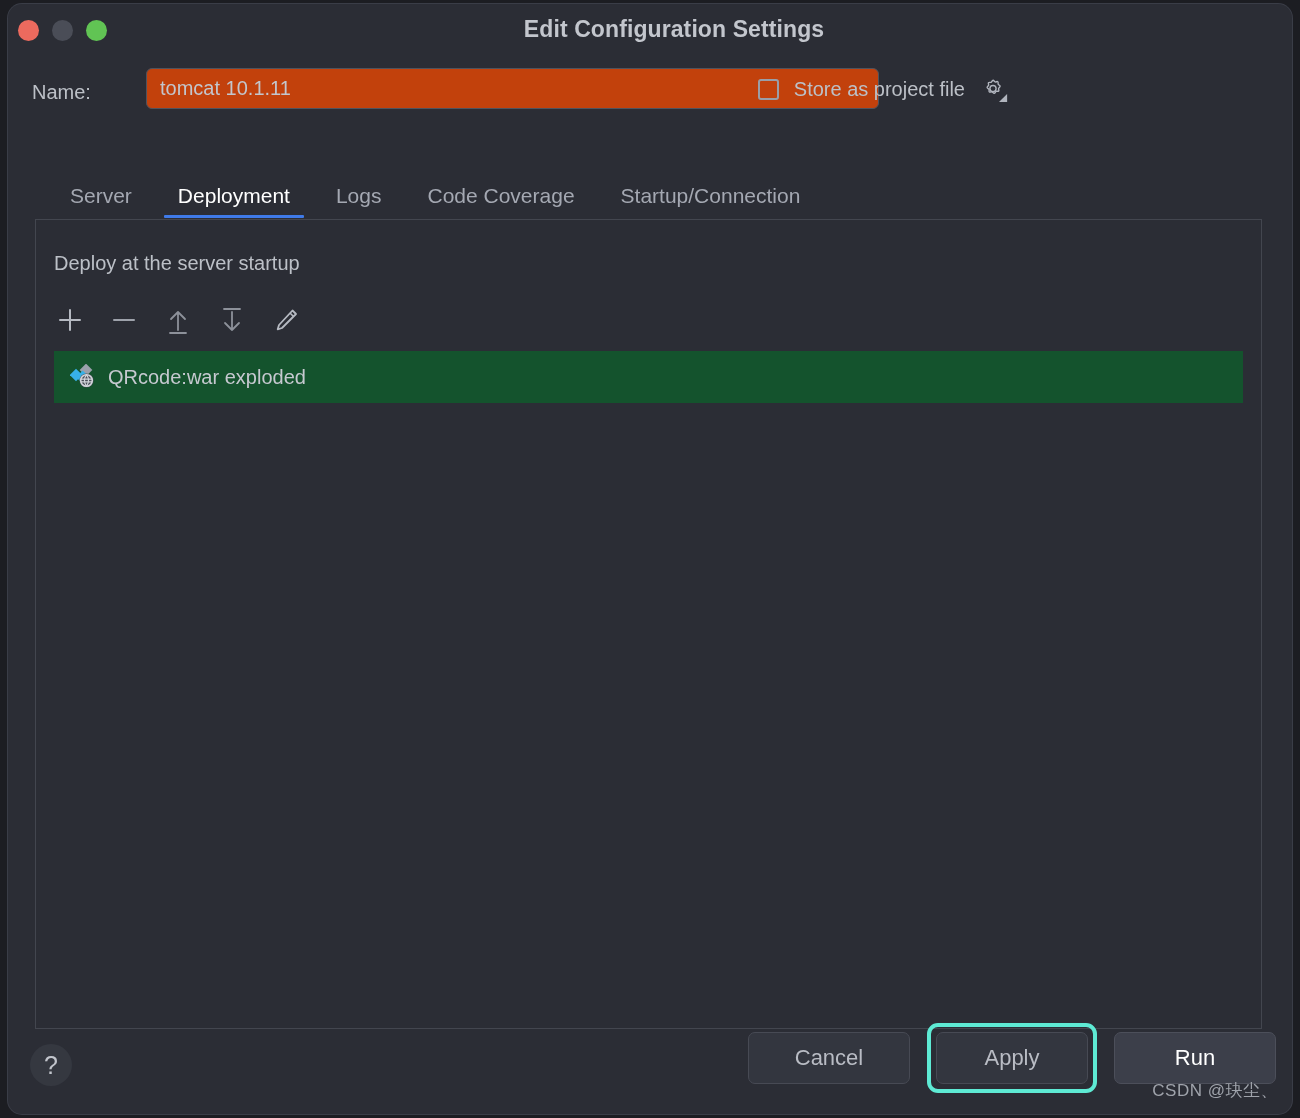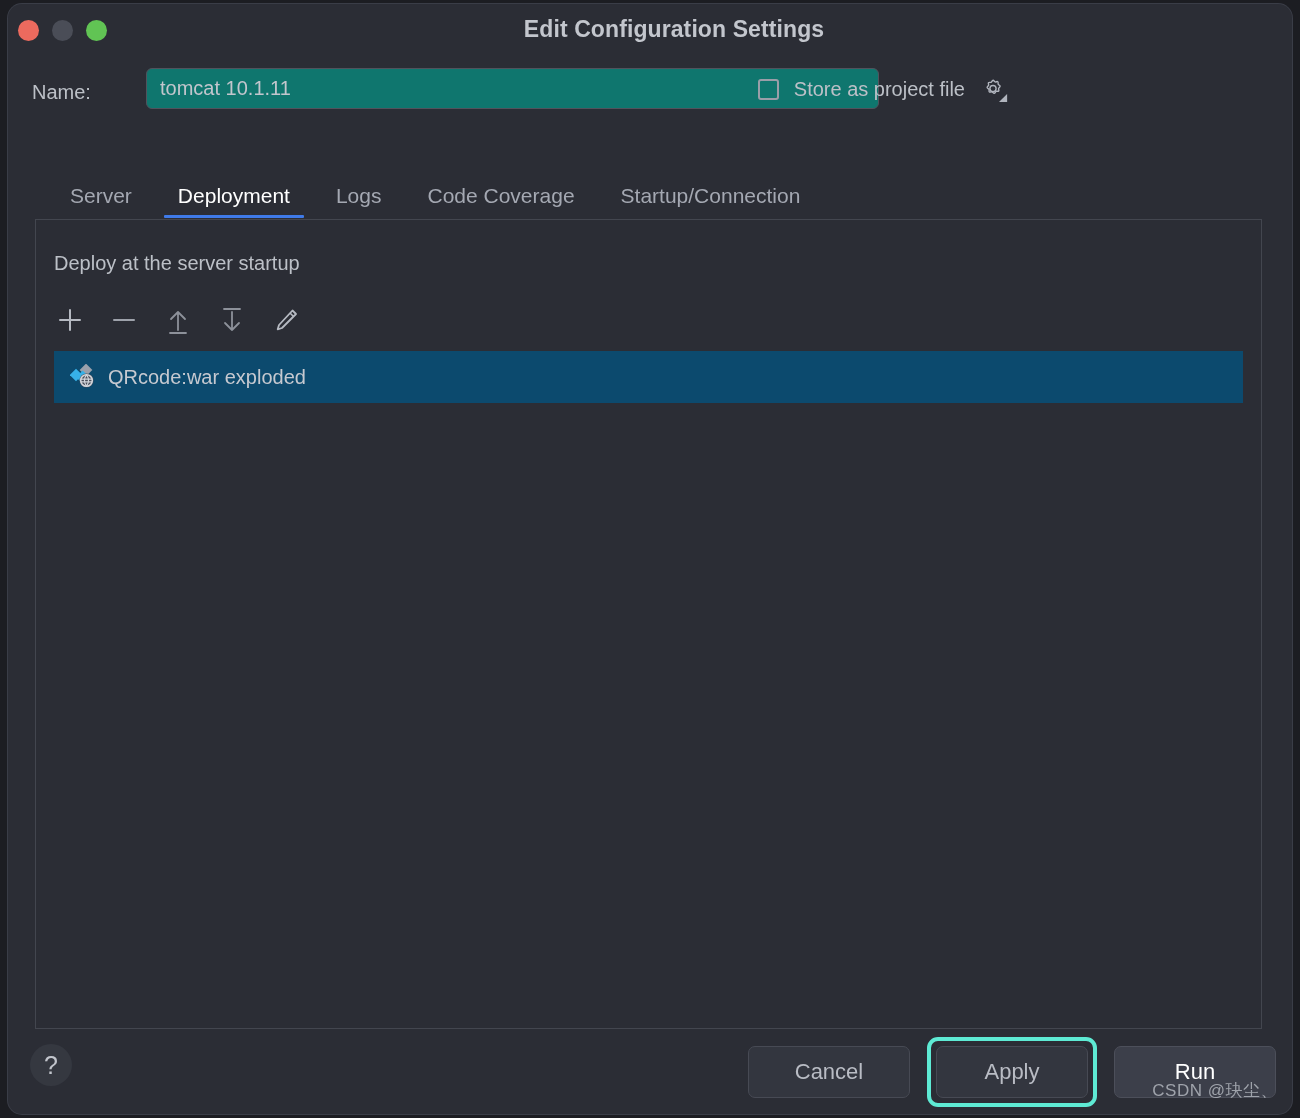--- a/index.html
+++ b/index.html
@@ -79,21 +79,21 @@
     top: 13px;
     font-size: 20px;
     color: #bcc0c7;
   }
   .name-input {
     position: absolute;
     left: 138px;
     top: 0px;
     width: 733px;
     height: 41px;
-    background: #0f766e;
+    background: #c2410c;
     border: 1px solid #50535d;
     border-radius: 6px;
     box-sizing: border-box;
     display: flex;
     align-items: center;
     padding-left: 13px;
     font-size: 20px;
     color: #c3c6cd;
     cursor: text;
   }
@@ -199,21 +199,21 @@
   
   .deploy-list {
     position: absolute;
     left: 18px;
     top: 131px;
     right: 18px;
     bottom: 10px;
   }
   .list-row {
     height: 52px;
-    background: #0c4a6e;
+    background: #14532d;
     display: flex;
     align-items: center;
     padding-left: 16px;
     gap: 12px;
     cursor: pointer;
   }
   .artifact-icon {
     width: 26px;
     height: 26px;
     position: relative;
@@ -243,21 +243,21 @@
     display: flex;
     align-items: center;
     justify-content: center;
     font-size: 25px;
     color: #c2c5cc;
     cursor: pointer;
   }
   .footer-buttons {
     position: absolute;
     right: 16px;
-    top: 14px;
+    top: 0;
     display: flex;
     align-items: center;
     gap: 22px;
   }
   .btn {
     height: 52px;
     min-width: 162px;
     border-radius: 7px;
     background: #33363f;
     border: 1px solid #474a54;

